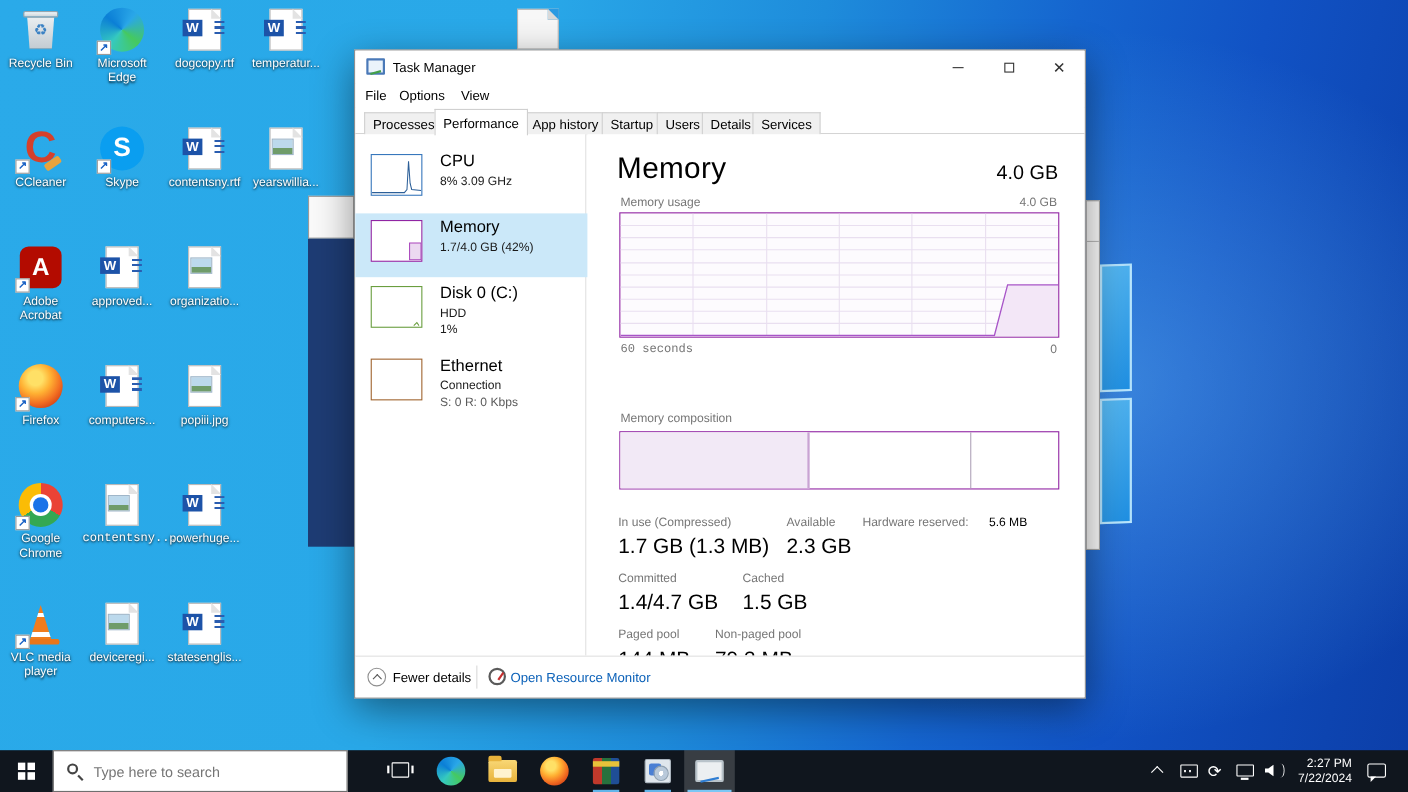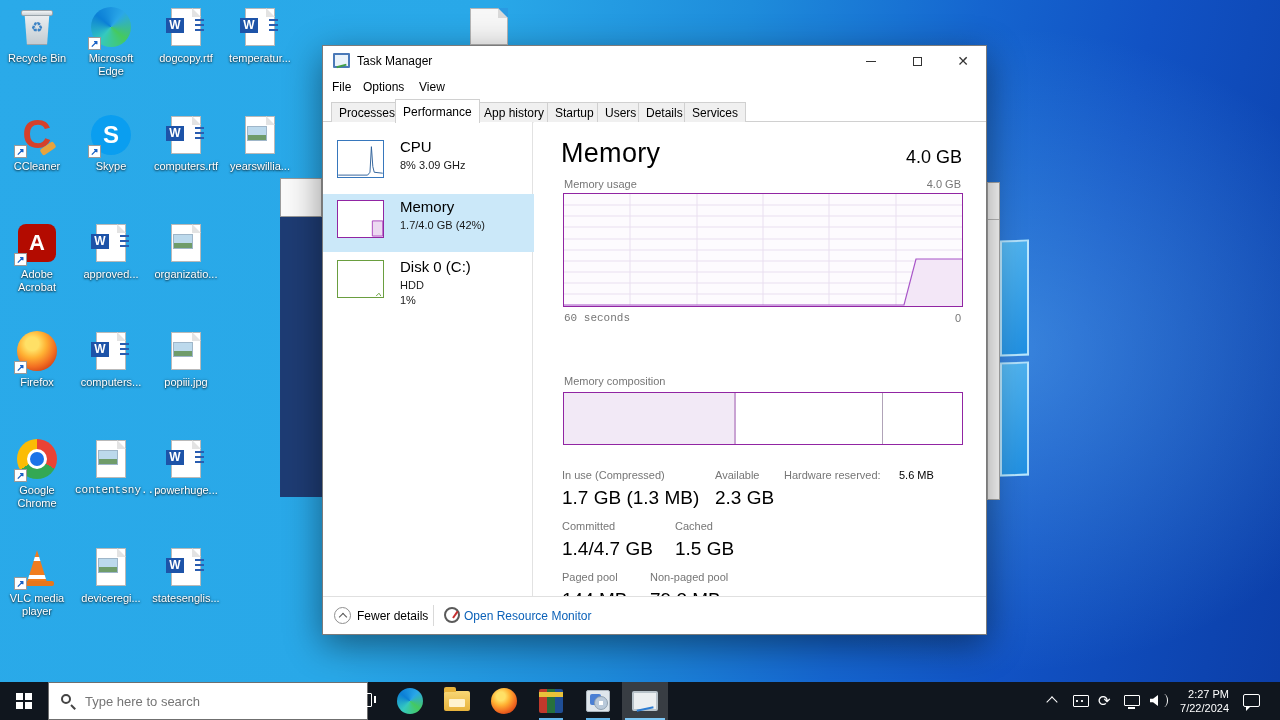--- a/index.html
+++ b/index.html
@@ -141,21 +141,21 @@
   #taskbar { position:absolute; left:0; top:682px; width:1280px; height:38px; background:#10161e; }
   .tb-start { position:absolute; left:0; top:0; width:48px; height:38px; }
   .win-logo { position:absolute; left:16px; top:11px; width:16px; height:16px;
     background:conic-gradient(#fff 0 360deg);
     -webkit-mask:linear-gradient(#000 0 0);
     background:
       linear-gradient(#fff,#fff) 0 0/7px 7px no-repeat,
       linear-gradient(#fff,#fff) 9px 0/7px 7px no-repeat,
       linear-gradient(#fff,#fff) 0 9px/7px 7px no-repeat,
       linear-gradient(#fff,#fff) 9px 9px/7px 7px no-repeat; }
-  .tb-search { position:absolute; left:48px; top:0; width:320px; height:38px; background:#fff; border:1px solid #6f6f6f; }
+  .tb-search { position:absolute; left:48px; top:0; width:268px; height:38px; background:#fff; border:1px solid #6f6f6f; }
   .tb-search .mag { position:absolute; left:12px; top:11px; width:10px; height:10px; border:2px solid #444; border-radius:50%; }
   .tb-search .mag::after { content:""; position:absolute; left:8px; top:8px; width:6px; height:2px; background:#444;
     transform:rotate(45deg); transform-origin:left center; }
   .tb-search input { position:absolute; left:36px; top:0; width:240px; height:36px; border:none; outline:none;
     font-size:13px; color:#222; font-family:"Liberation Sans",sans-serif; background:rgba(0,0,0,0); }
   .tb-taskview { position:absolute; left:344px; top:0; width:40px; height:38px; }
   .tv-ic { position:absolute; left:12px; top:11px; width:16px; height:14px; border:1.5px solid #fff; border-radius:1px; }
   .tv-ic::before { content:""; position:absolute; left:-5px; top:2px; width:2px; height:7px; background:#fff; }
   .tv-ic::after { content:""; position:absolute; right:-5px; top:2px; width:2px; height:7px; background:#fff; }
   .tb-app { position:absolute; top:0; width:46px; height:38px; }
@@ -259,21 +259,21 @@
       <div class="shortcut-arrow">↗</div>
     </div>
     <div class="lbl">Skype</div>
   </div>
   <div class="dicon" style="left:150px;top:114px;">
     <div class="art">
       <div class="file-page"></div>
         <div class="word-w">W</div>
         <div class="word-lines"></div>
     </div>
-    <div class="lbl">computers.rtf</div>
+    <div class="lbl">contentsny.rtf</div>
   </div>
   <div class="dicon" style="left:224px;top:114px;">
     <div class="art">
       <div class="file-page"></div>
         <div class="img-thumb"></div>
     </div>
     <div class="lbl">yearswillia...</div>
   </div>
 
   <div class="dicon" style="left:1px;top:222px;">
@@ -418,20 +418,26 @@
         <div class="side-l2">1.7/4.0 GB (42%)</div>
       </div>
       <div class="side-item" style="top:132px;height:66px;">
         <svg class="mini" viewBox="0 0 47 38" style="border:1px solid #6a9e3f;">
           <polyline points="40,37 43,34 45,37" fill="none" stroke="#6a9e3f" stroke-width="1"></polyline>
         </svg>
         <div class="side-l1">Disk 0 (C:)</div>
         <div class="side-l2">HDD</div>
         <div class="side-l3">1%</div>
       </div>
+      <div class="side-item" style="top:198px;height:66px;">
+        <svg class="mini" viewBox="0 0 47 38" style="border:1px solid #a0642f;"></svg>
+        <div class="side-l1">Ethernet</div>
+        <div class="side-l2">Connection</div>
+        <div class="side-l3 dim">S: 0 R: 0 Kbps</div>
+      </div>
     </div>
 
     <div class="tm-main">
       <div class="m-title" style="top:16px;">Memory</div>
       <div class="m-total" style="top:25px;">4.0 GB</div>
 
       <div class="m-sub" style="left:30px;top:56px;">Memory usage</div>
       <div class="m-sub" style="right:25px;top:56px;">4.0 GB</div>
 
       <svg class="m-graph" style="top:71px;" viewBox="0 0 398 112" preserveAspectRatio="none">

